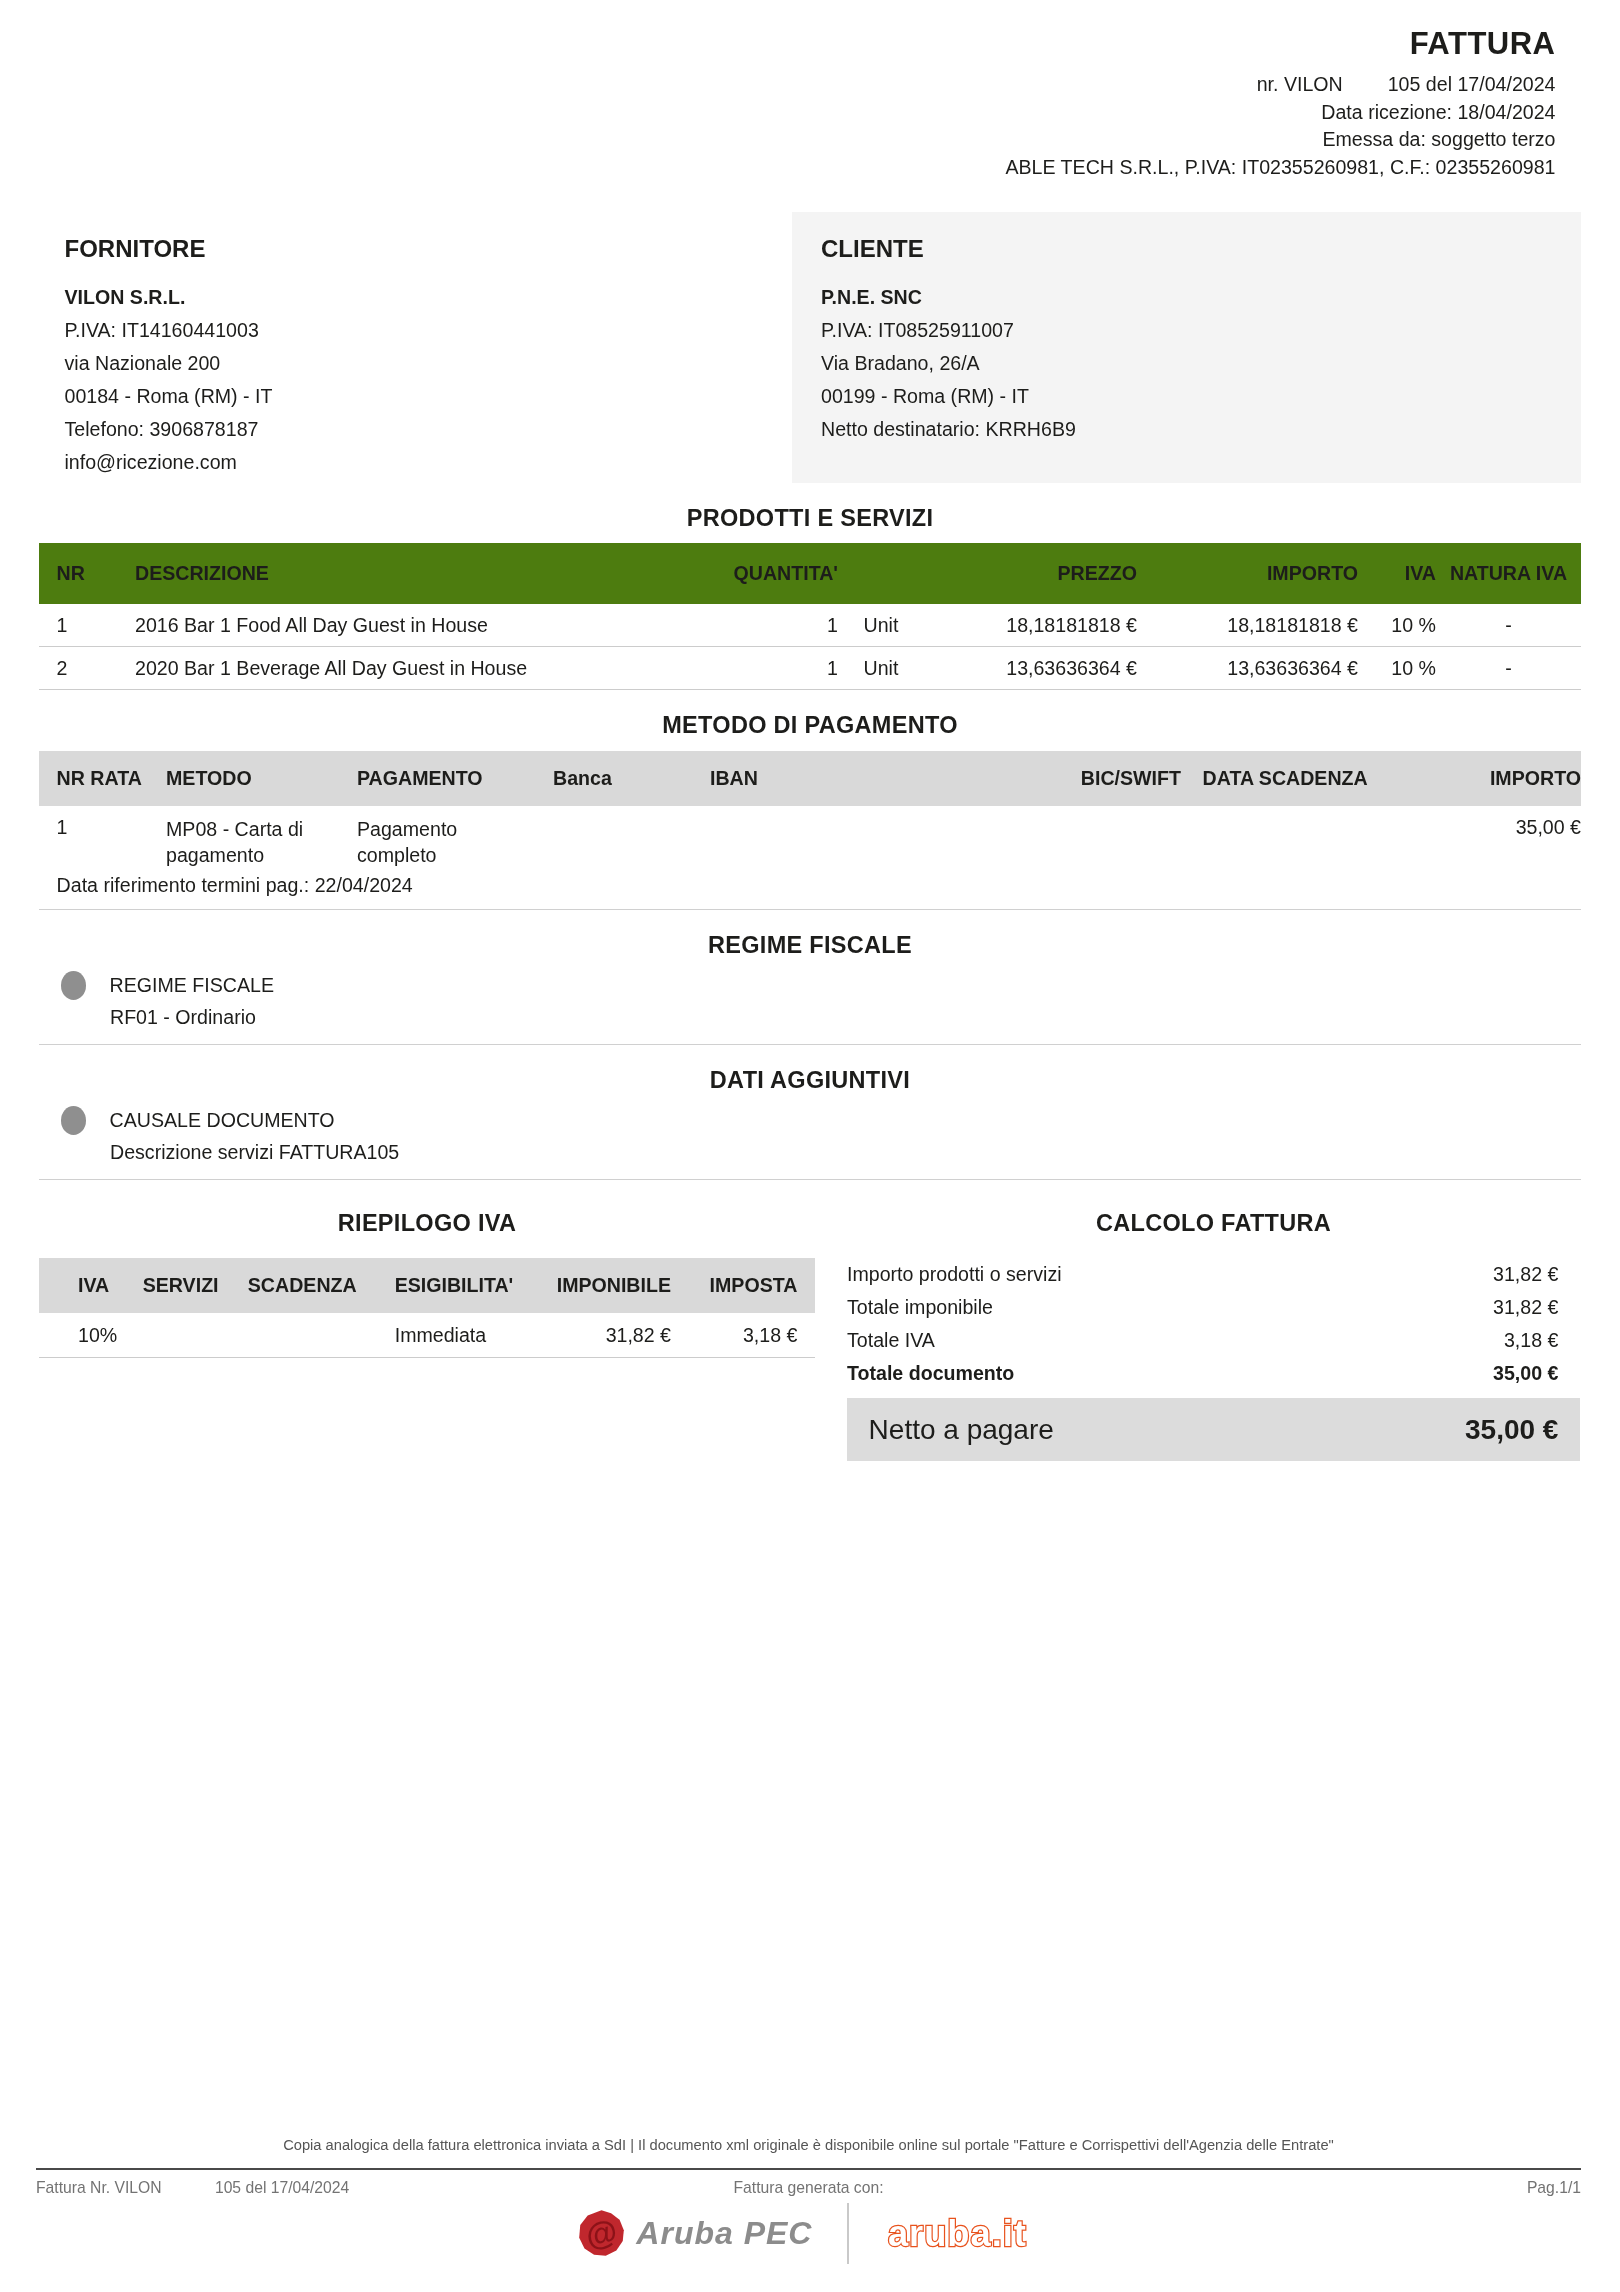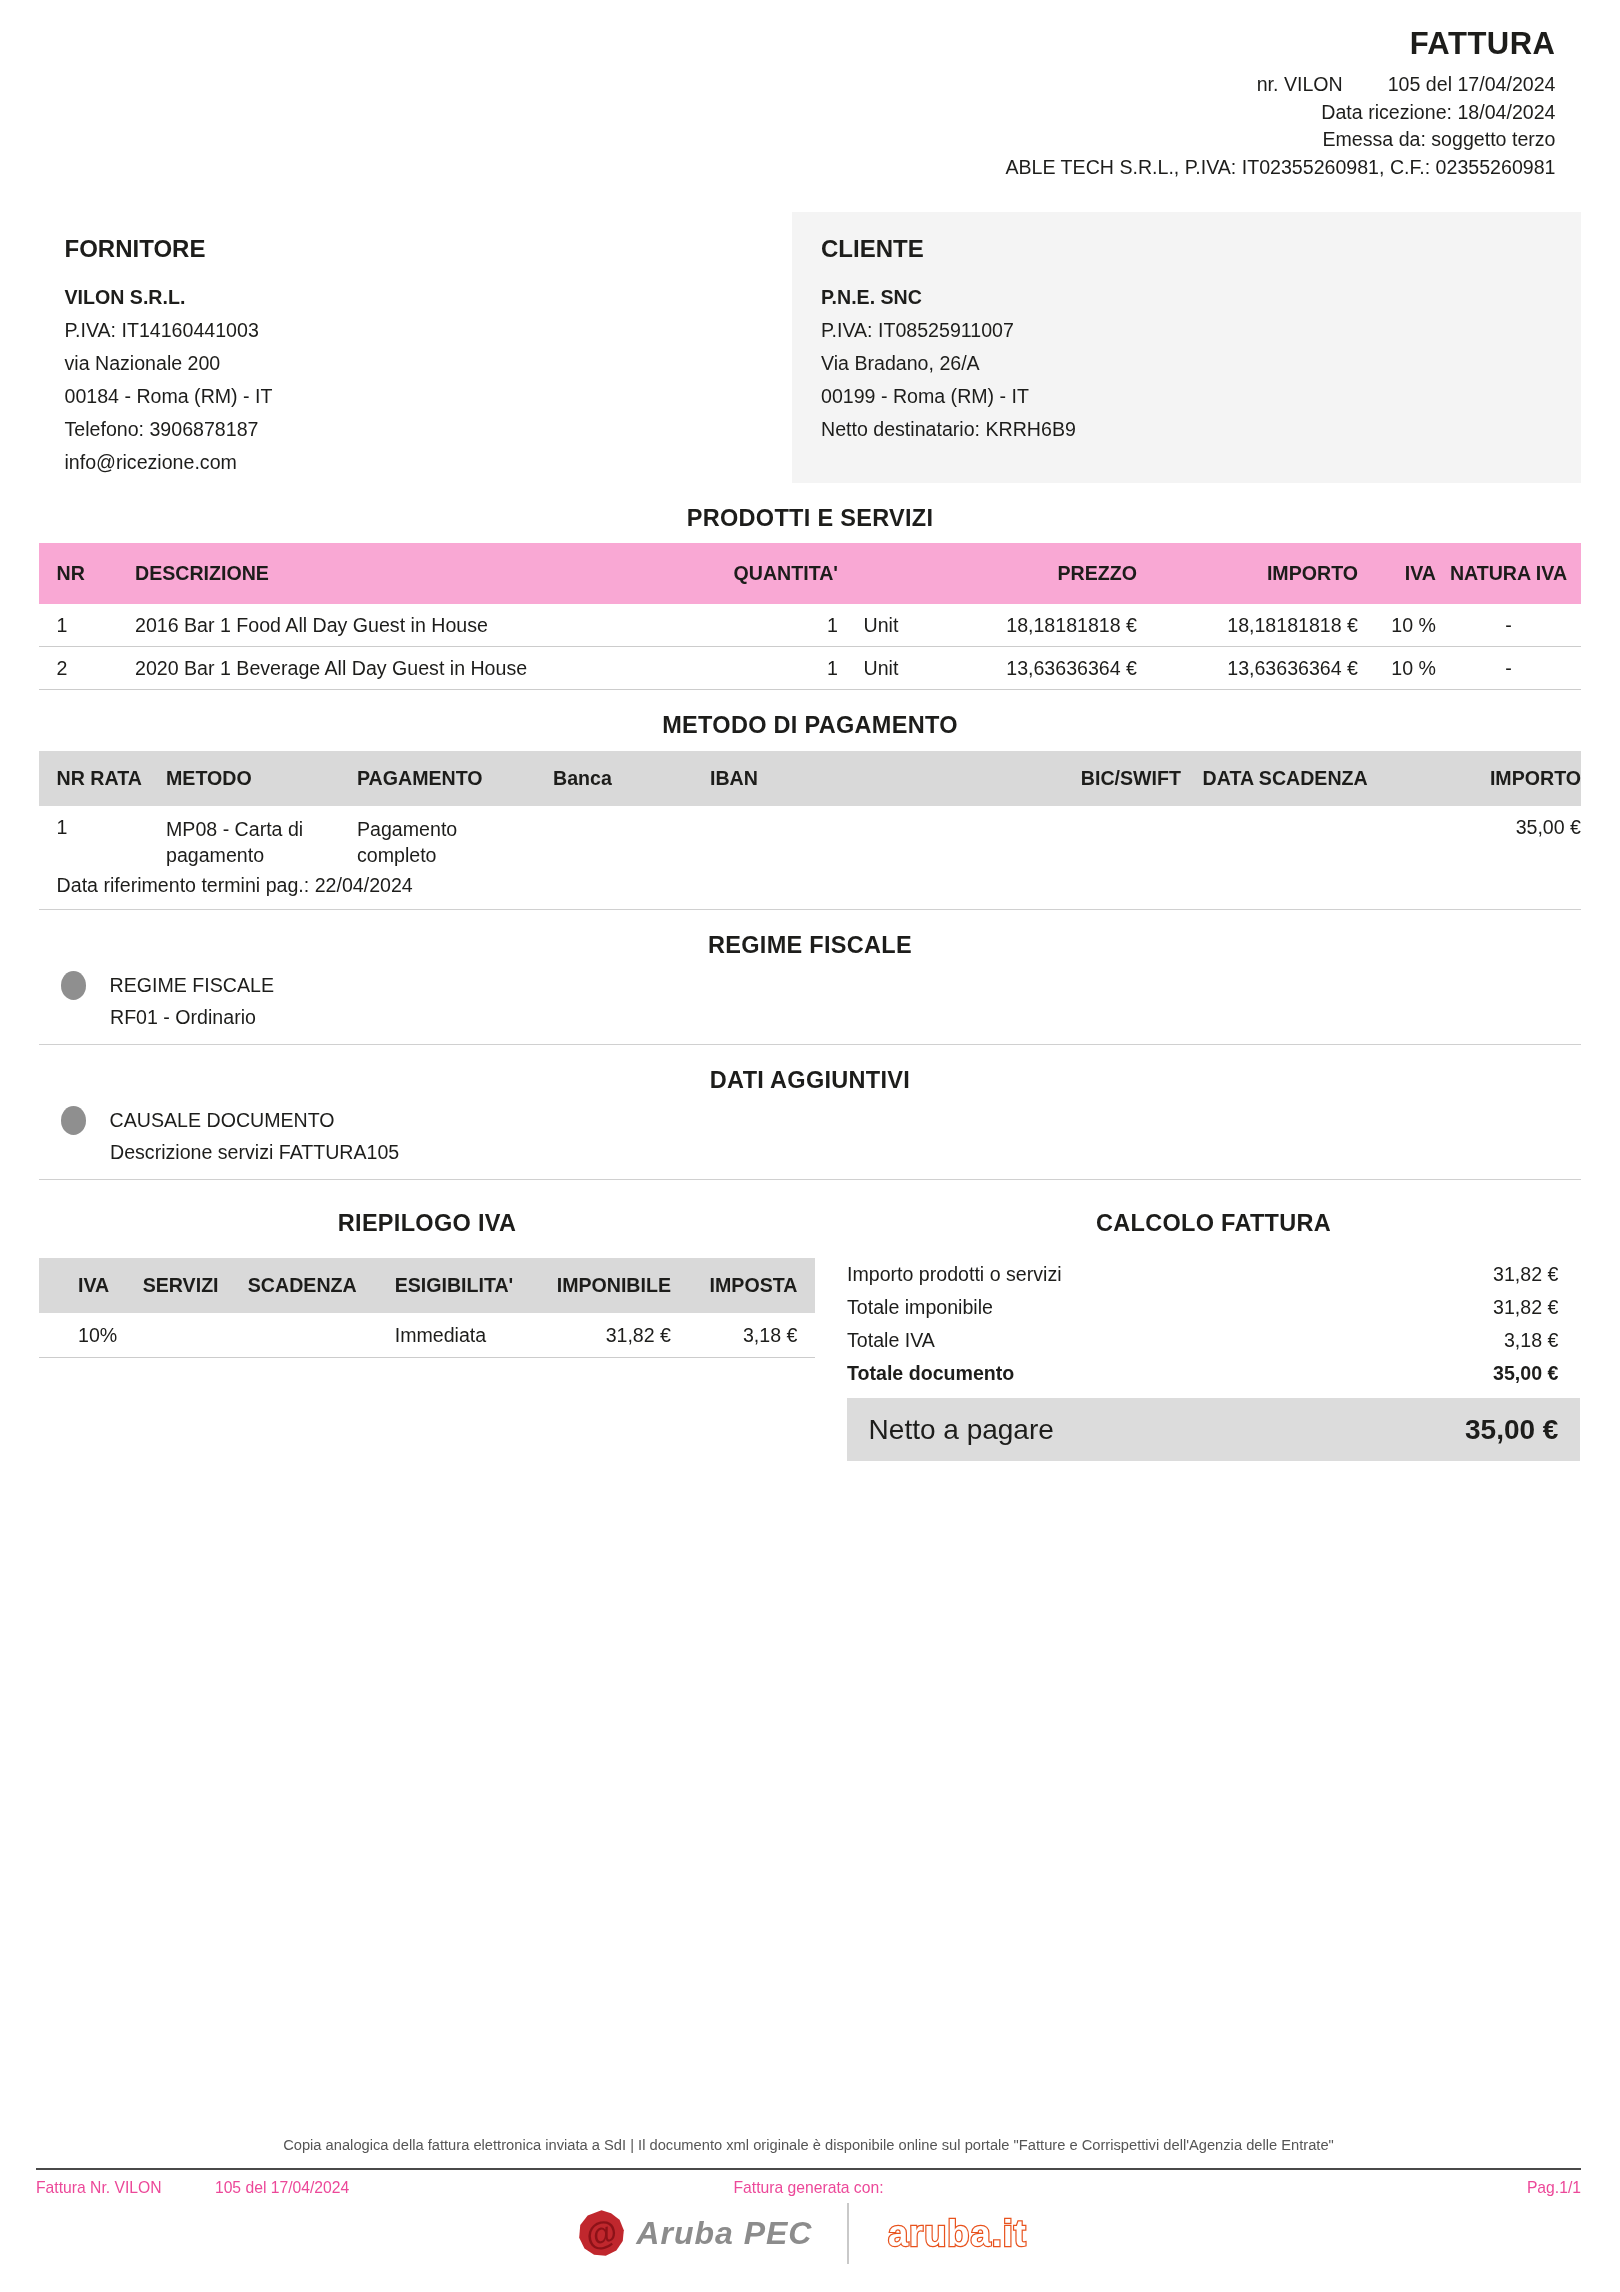--- a/index.html
+++ b/index.html
@@ -23,21 +23,21 @@
   .cliente { flex: 1; background: #f4f4f4; padding: 23.5px 0 37px 29px; }
   .party-title { font-size: 24px; font-weight: bold; margin: 0 0 17.6px 0; }
   .party-name { font-size: 19.6px; font-weight: bold; line-height: 33px; }
   .party-line { font-size: 19.6px; line-height: 33px; }
 
   
   .section-title { text-align: center; font-size: 23.5px; font-weight: bold; margin: 21.6px 0 11.8px 0; letter-spacing: 0.3px; }
 
   
   .pgrid { display: grid; grid-template-columns: 96px 590px 113px 127px 172px 221px 78px 145px; }
-  .thead { background: #f9a8d4; align-items: center; min-height: 61px; font-weight: bold; font-size: 19.6px; }
+  .thead { background: #4d7c0f; align-items: center; min-height: 61px; font-weight: bold; font-size: 19.6px; }
   .trow  { align-items: center; min-height: 43px; border-bottom: 1px solid #cccccc; font-size: 19.6px; }
   .c-nr { padding-left: 17.6px; }
   .c-qty, .c-prezzo, .c-importo, .c-iva { text-align: right; }
   .c-unit { padding-left: 25.5px; }
   .c-natura { text-align: center; }
   .pct { color: #1d1d1b; }
 
   
   .paygrid { display: grid; grid-template-columns: 127px 191px 196px 157px 270px 201px 211px 189px; }
   .pay-head { background: #d9d9d9; align-items: center; min-height: 55px; font-weight: bold; font-size: 19.6px; }
@@ -74,21 +74,21 @@
   .calc-rows { margin-top: 13.7px; }
   .calc-row { display: flex; justify-content: space-between; font-size: 19.6px; line-height: 33px; padding-right: 21.6px; }
   .calc-row.bold { font-weight: bold; }
   .netto { margin-top: 7.8px; background: #dcdcdc; height: 63px; display: flex; align-items: center; justify-content: space-between; padding: 0 21.6px; font-size: 28px; }
   .netto-value { font-weight: bold; }
 
   
   .footer { position: absolute; left: 36px; right: 39px; top: 2137px; }
   .disclaimer { text-align: center; font-size: 14.7px; color: #555555; margin-bottom: 14.7px; }
   .foot-rule { border: none; border-top: 2px solid #4a4a4a; margin: 0; }
-  .foot-row { display: grid; grid-template-columns: 1fr 1fr 1fr; font-size: 15.7px; color: #ec4899; margin-top: 9.8px; align-items: center; }
+  .foot-row { display: grid; grid-template-columns: 1fr 1fr 1fr; font-size: 15.7px; color: #737373; margin-top: 9.8px; align-items: center; }
   .foot-left span:first-child { margin-right: 49px; }
   .foot-center { text-align: center; }
   .foot-right { text-align: right; }
   .logo-row { margin-top: 5.9px; display: flex; justify-content: center; align-items: center; }
   .pec-cluster { display: flex; align-items: center; }
   .pec-text { font-size: 32px; font-weight: bold; font-style: italic; color: #8c8c8c; letter-spacing: 1px; margin-left: 9.8px; }
   .logo-divider { width: 2px; height: 61px; background: #c9c9c9; margin: 0 35px; }
 </style>
 </head>
 <body>

